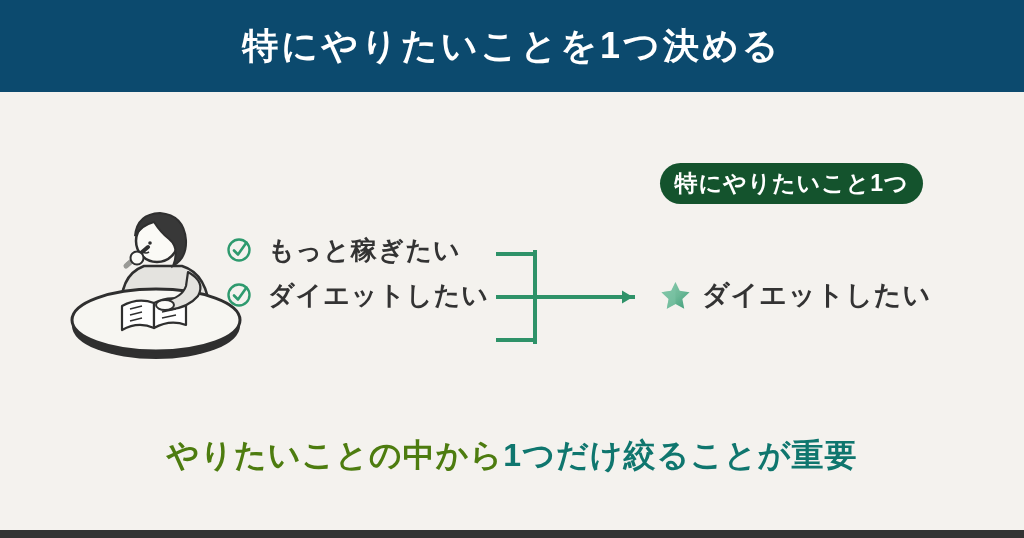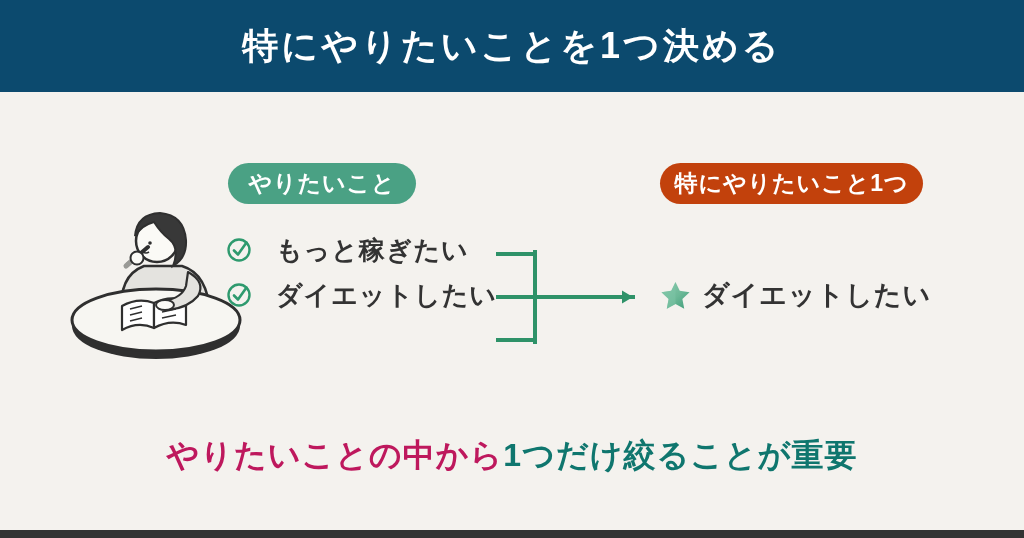--- a/index.html
+++ b/index.html
@@ -27,25 +27,25 @@
     position:absolute;left:0;bottom:0;width:1024px;height:8px;
     background:#333333;
   }
   
   .badge{
     position:absolute;height:41px;border-radius:21px;
     display:flex;align-items:center;justify-content:center;
     color:#ffffff;font-size:23px;font-weight:700;letter-spacing:1px;
   }
   .badge-left{left:228px;top:163px;width:188px;background:#4aa184;}
-  .badge-right{left:660px;top:163px;width:263px;background:#c2410c;}
+  .badge-right{left:660px;top:163px;width:263px;background:#14532d;}
   
   .todo-item{
     position:absolute;left:226px;height:32px;
-    display:flex;align-items:center;gap:24px;
+    display:flex;align-items:center;gap:16px;
   }
   .todo-item .label{
     font-size:26px;font-weight:700;color:#333333;letter-spacing:1px;
     white-space:nowrap;
   }
   .check-icon{width:26px;height:26px;flex:0 0 auto;}
   .row-0{top:234px;}
   .row-1{top:279px;}
   .row-2{top:325px;}
   
@@ -61,35 +61,32 @@
     white-space:nowrap;
   }
   
   .illustration{position:absolute;left:64px;top:202px;}
   
   .footer-message{
     position:absolute;left:0;top:434px;width:1024px;
     text-align:center;font-size:32px;font-weight:700;letter-spacing:1px;
     white-space:nowrap;
   }
-  .footer-message .plain{color:#be185d;text-align:right;}
+  .footer-message .plain{color:#4d7c0f;text-align:right;}
   .footer-message .highlight{color:#0f766e;}
 </style>
 </head>
 <body>
 
 <div class="canvas">
 
   <div class="header-bar">
     <div class="header-title">特にやりたいことを1つ決める</div>
   </div>
 
-  <div class="badge badge-left">
-    <span>やりたいこと</span>
-  </div>
 
   <div class="badge badge-right">
     <span>特にやりたいこと1つ</span>
   </div>
 
   <div class="illustration">
     <svg width="185" height="160" viewBox="0 0 185 160">
 
       <path d="M58 112 Q54 74 80 64 L118 64 Q144 72 146 112 Z" fill="#e4e3df" stroke="#2f2f2f" stroke-width="2.5" stroke-linejoin="round"></path>
 

